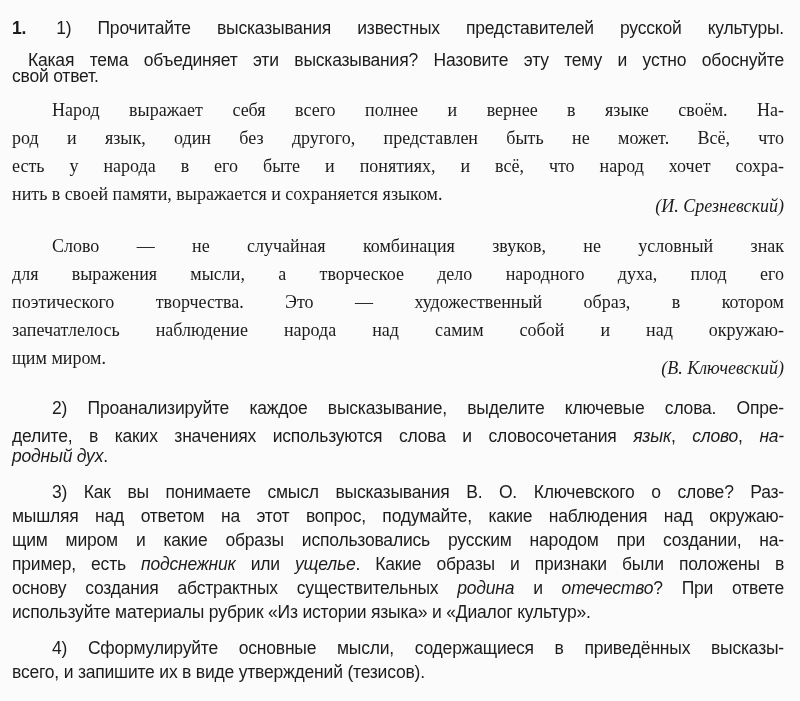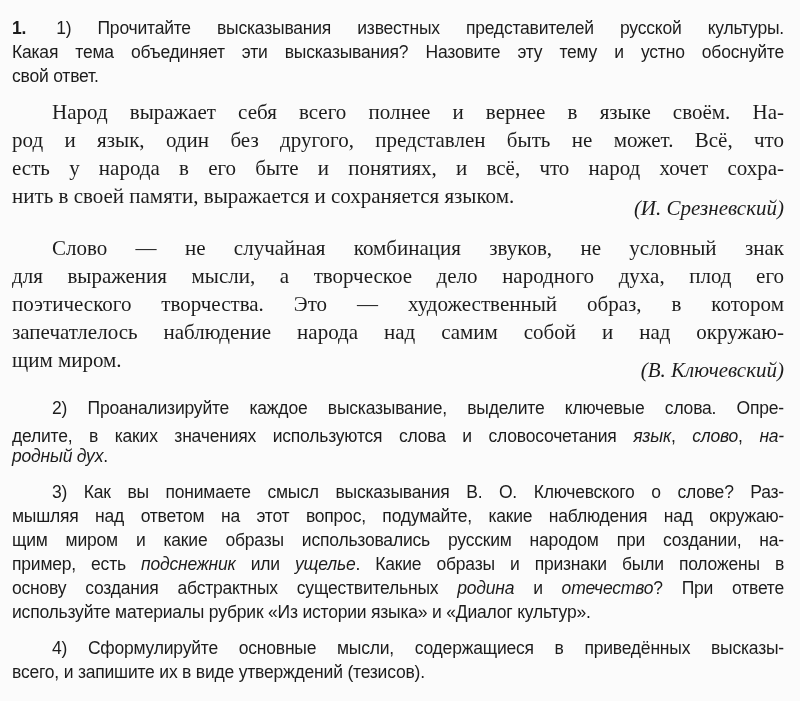--- a/index.html
+++ b/index.html
@@ -4,37 +4,37 @@
 <style>
   html, body { margin: 0; padding: 0; }
   body {
     width: 800px; height: 701px; overflow: hidden;
     background: #fbfbfb;
     color: #1c1c1c;
     position: relative;
   }
   .page { position: absolute; left: 12px; top: 0; width: 772px; }
   .sans { font-family: "Liberation Sans", "DejaVu Sans", sans-serif; font-size: 17.5px; letter-spacing: -0.2px; }
-  .serif { font-family: "Liberation Serif", "DejaVu Serif", serif; font-size: 21px; letter-spacing: 0px; }
+  .serif { font-family: "Liberation Serif", "DejaVu Serif", serif; font-size: 18px; letter-spacing: 0px; }
   .line { position: absolute; left: 0; right: 0; white-space: nowrap; text-align: justify; text-align-last: justify; }
   .line.last { text-align-last: left; }
   .line.right { text-align: left; text-align-last: right; }
   .num { font-weight: bold; }
   .i { font-style: italic; }
   .author { font-style: italic; }
 </style>
 </head>
 <body>
 
 <div class="page">
 
   <div class="line sans" style="top:18px;">
     <span class="num">1.</span><span style="display:inline-block;width:30px;"></span><span>1)</span> <span>Прочитайте высказывания известных представителей русской культуры.</span>
   </div>
-  <div class="line sans" style="top:42px;">Какая тема объединяет эти высказывания? Назовите эту тему и устно обоснуйте</div>
+  <div class="line sans" style="top:50px;margin-left:16px;">Какая тема объединяет эти высказывания? Назовите эту тему и устно обоснуйте</div>
   <div class="line sans last" style="top:66px;">свой ответ.</div>
 
   <div>
     <div class="line serif" style="top:100px; left:40px;">Народ выражает себя всего полнее и вернее в языке своём. На-</div>
     <div class="line serif" style="top:128px;">род и язык, один без другого, представлен быть не может. Всё, что</div>
     <div class="line serif" style="top:156px;">есть у народа в его быте и понятиях, и всё, что народ хочет сохра-</div>
     <div class="line serif last" style="top:184px;">нить в своей памяти, выражается и сохраняется языком.</div>
     <div class="line serif right author" style="top:196px;">(И. Срезневский)</div>
   </div>
 

